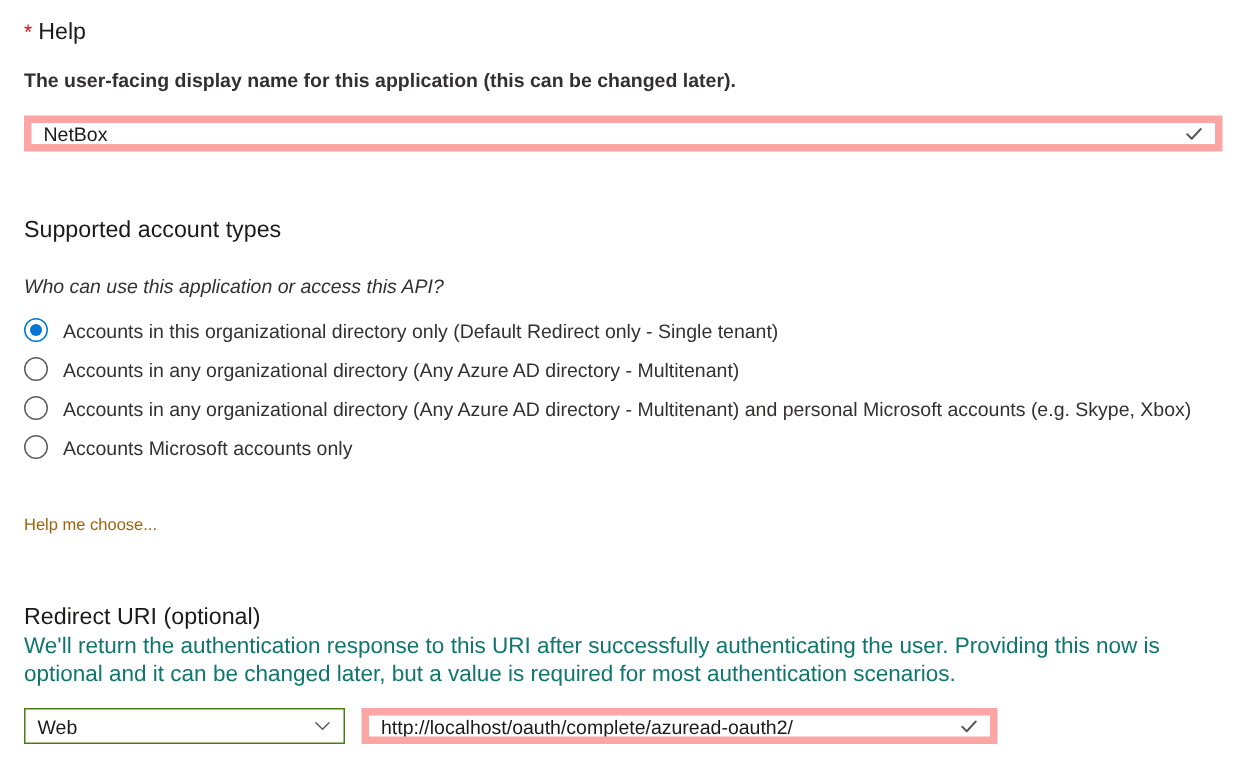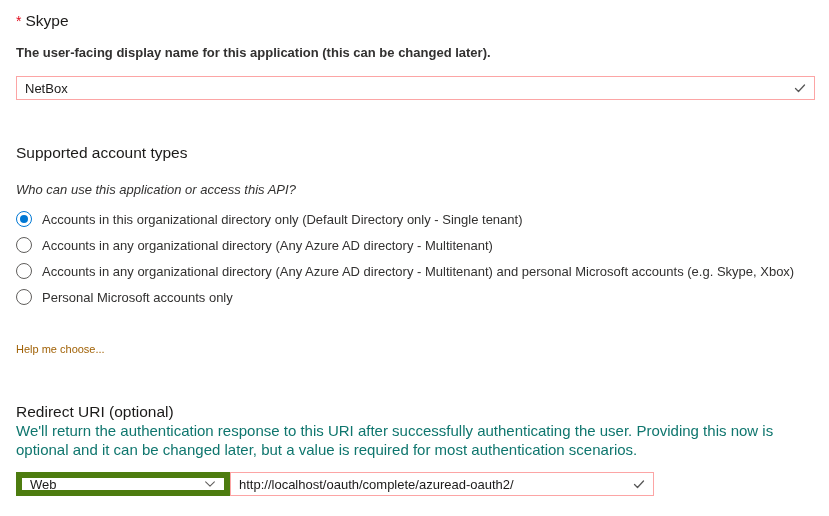--- a/index.html
+++ b/index.html
@@ -12,21 +12,21 @@
   .page{padding:12px 14px 0 16px;width:799px;}
 
   .section-title{
     font-size:15.5px;color:#1b1a19;font-weight:400;line-height:18px;
   }
   .required-star{color:#e00b1c;margin-right:4px;font-size:14px;}
   .hint{margin-top:15px;font-size:13px;color:#323130;line-height:15px;font-weight:bold;}
 
   .text-input-wrap{
     position:relative;margin-top:16px;height:24px;
-    border:1px solid #fca5a5;background:#fff;
+    border:5px solid #fca5a5;background:#fff;
     display:flex;align-items:center;box-sizing:border-box;
   }
   .text-input-wrap input{
     border:none;outline:none;background:transparent;
     font-family:"Liberation Sans","DejaVu Sans",sans-serif;
     font-size:13px;color:#1b1a19;
     flex:1;padding:0 26px 0 8px;height:100%;
   }
   .valid-check{
     position:absolute;right:6px;top:50%;transform:translateY(-50%);
@@ -60,69 +60,69 @@
   }
 
   .sect-redirect{margin-top:47px;}
   .description{
     font-size:15px;color:#0f766e;line-height:19px;width:799px;
   }
 
   .uri-row{margin-top:13px;display:flex;align-items:center;}
   .select-wrap{
     position:relative;width:214px;height:24px;box-sizing:border-box;
-    border:6px solid #4d7c0f;background:#fff;
+    border:1px solid #4d7c0f;background:#fff;
     display:flex;align-items:center;cursor:pointer;flex:0 0 auto;
   }
   .select-value{padding-left:8px;font-size:13px;color:#1b1a19;}
   .chevron-down{
     position:absolute;right:7px;top:50%;transform:translateY(-50%);
     width:14px;height:14px;display:block;
   }
   .uri-input-wrap{
-    width:424px;height:24px;flex:0 0 auto;
+    margin-left:11px;width:424px;height:24px;flex:0 0 auto;
   }
   .uri-input-wrap input{padding-right:24px;}
 </style>
 </head>
 <body>
 
 <div class="page">
 
   <div class="section">
-    <div class="section-title"><span class="required-star">*</span><span>Skype</span></div>
+    <div class="section-title"><span class="required-star">*</span><span>Help</span></div>
     <div class="hint">The user-facing display name for this application (this can be changed later).</div>
     <div class="text-input-wrap">
       <input type="text" value="NetBox" style="">
       <svg class="valid-check" viewBox="0 0 16 16">
         <path d="M3.5 8.5 L6.5 11.5 L12.5 5" fill="none" stroke="#575757" stroke-width="1.3" stroke-linecap="round" stroke-linejoin="round"></path>
       </svg>
     </div>
   </div>
 
   <div class="section sect-accounts">
     <div class="section-title">Supported account types</div>
     <div class="question">Who can use this application or access this API?</div>
 
     <div class="radio-list">
       <div class="radio-row selected">
         <span class="radio-circle"></span>
-        <span class="radio-label">Accounts in this organizational directory only (Default Directory only - Single tenant)</span>
+        <span class="radio-label">Accounts in this organizational directory only (Default Redirect only - Single tenant)</span>
       </div>
       <div class="radio-row">
         <span class="radio-circle"></span>
         <span class="radio-label">Accounts in any organizational directory (Any Azure AD directory - Multitenant)</span>
       </div>
       <div class="radio-row">
         <span class="radio-circle"></span>
         <span class="radio-label">Accounts in any organizational directory (Any Azure AD directory - Multitenant) and personal Microsoft accounts (e.g. Skype, Xbox)</span>
       </div>
       <div class="radio-row">
         <span class="radio-circle"></span>
-        <span class="radio-label">Personal Microsoft accounts only</span>
+        <span class="radio-label">Accounts Microsoft accounts only</span>
       </div>
     </div>
 
     <a class="help-link">Help me choose...</a>
   </div>
 
   <div class="section sect-redirect">
     <div class="section-title">Redirect URI (optional)</div>
     <div class="description">We'll return the authentication response to this URI after successfully authenticating the user. Providing this now is optional and it can be changed later, but a value is required for most authentication scenarios.</div>
 

